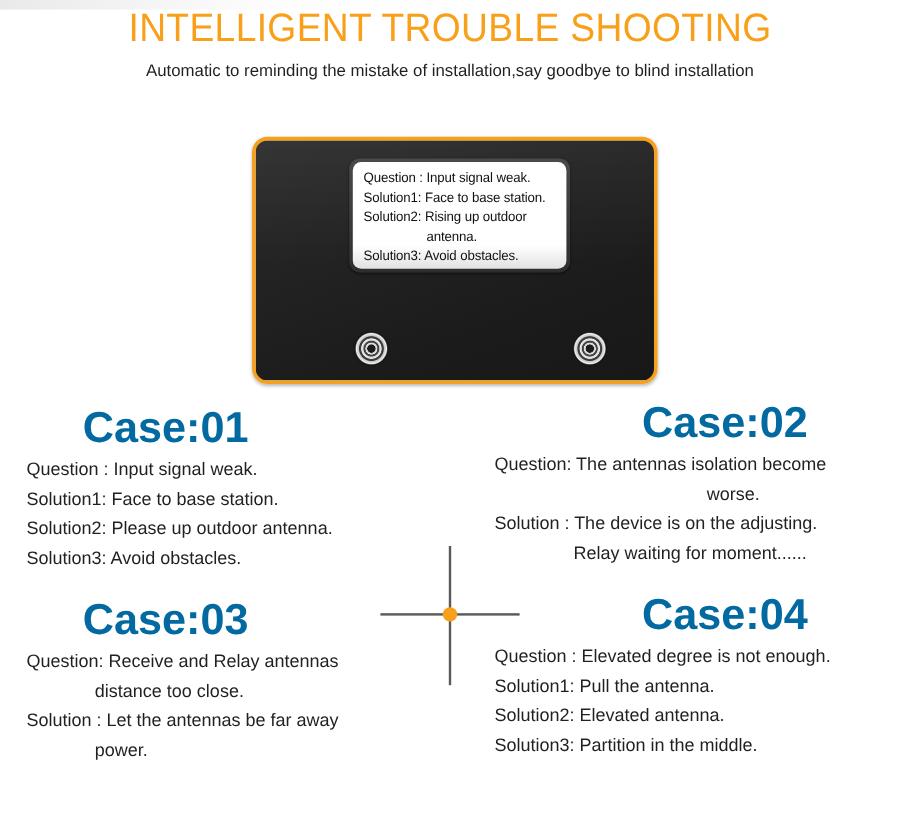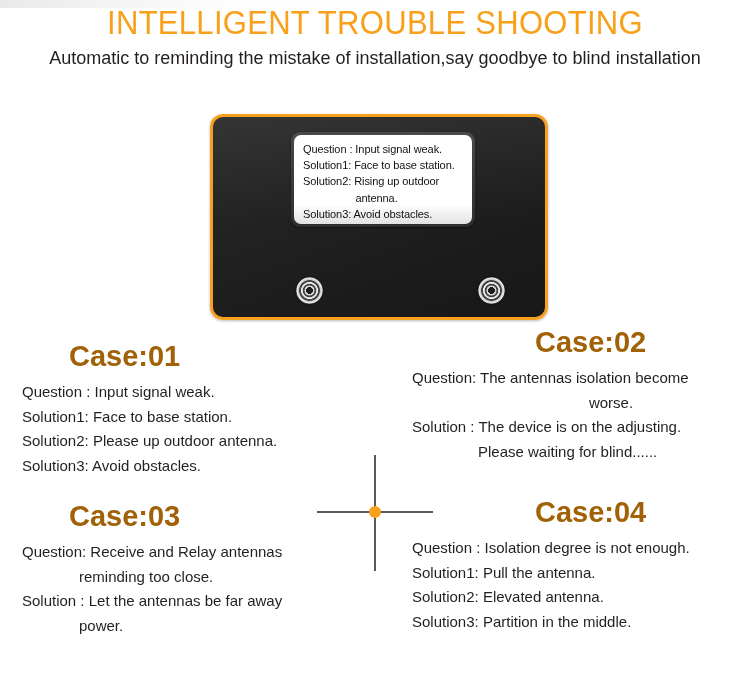--- a/index.html
+++ b/index.html
@@ -39,21 +39,21 @@
     font-size: 33px;
     line-height: 38px;
     letter-spacing: 0.3px;
     color: #f9a01b;
     font-weight: 400;
     transform: scaleX(0.94);
     white-space: nowrap;
   }
   .subtitle {
     margin-top: 2px;
-    font-size: 18px;
+    font-size: 14px;
     line-height: 28px;
     color: #231f20;
     font-weight: 400;
     padding: 0 28px;
   }
 
   
   .device-wrap {
     position: absolute;
     top: 114px;
@@ -155,29 +155,29 @@
     border-radius: 50%;
     background: #f9a01b;
   }
 
   
   .case {
     position: absolute;
     width: 338px;
   }
   .case-01 { left: 22px;  top: 340px; }
-  .case-02 { left: 412px; top: 326px; }
+  .case-02 { left: 412px; top: 336px; }
   .case-03 { left: 22px;  top: 500px; }
   .case-04 { left: 412px; top: 496px; }
 
   .case-title {
-    font-size: 29px;
+    font-size: 36px;
     line-height: 32px;
     font-weight: 700;
-    color: #a16207;
+    color: #0369a1;
     margin-bottom: 8px;
   }
   .case-01 .case-title { padding-left: 47px; }
   .case-02 .case-title { padding-left: 123px; }
   .case-03 .case-title { padding-left: 47px; }
   .case-04 .case-title { padding-left: 123px; }
 
   .case-line {
     font-size: 15px;
     line-height: 24.5px;
@@ -232,35 +232,35 @@
       <div class="case-line">Solution3: Avoid obstacles.</div>
     </div>
 </div>
 
 <div class="case case-02" id="case-1">
   <div class="case-title">Case:02</div>
   <div class="case-body">
       <div class="case-line">Question: The antennas isolation become</div>
       <div class="case-line indent-1">worse.</div>
       <div class="case-line">Solution : The device is on the adjusting.</div>
-      <div class="case-line indent-2">Please waiting for blind......</div>
+      <div class="case-line indent-2">Relay waiting for moment......</div>
     </div>
 </div>
 
 <div class="case case-03" id="case-2">
   <div class="case-title">Case:03</div>
   <div class="case-body">
       <div class="case-line">Question: Receive and Relay antennas</div>
-      <div class="case-line indent-3">reminding too close.</div>
+      <div class="case-line indent-3">distance too close.</div>
       <div class="case-line">Solution : Let the antennas be far away</div>
       <div class="case-line indent-3">power.</div>
     </div>
 </div>
 
 <div class="case case-04" id="case-3">
   <div class="case-title">Case:04</div>
   <div class="case-body">
-      <div class="case-line">Question :  Isolation degree is not enough.</div>
+      <div class="case-line">Question :  Elevated degree is not enough.</div>
       <div class="case-line">Solution1:  Pull the antenna.</div>
       <div class="case-line">Solution2:  Elevated antenna.</div>
       <div class="case-line">Solution3:  Partition in the middle.</div>
     </div>
 </div>
 
 </body></html>

